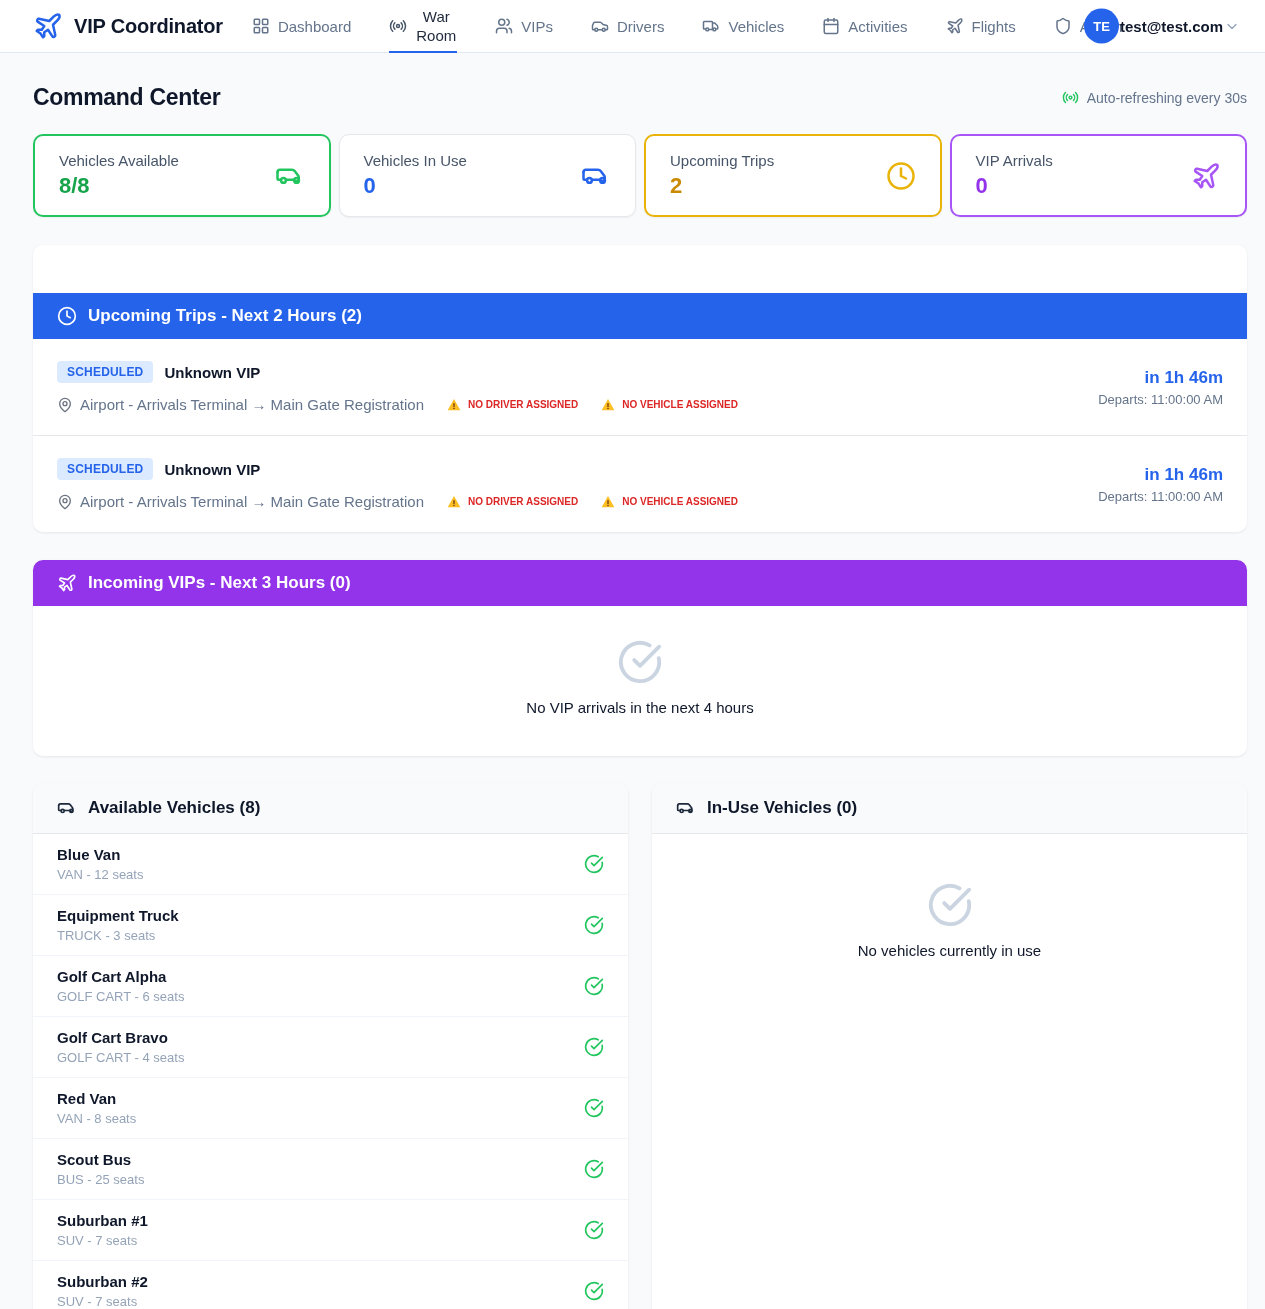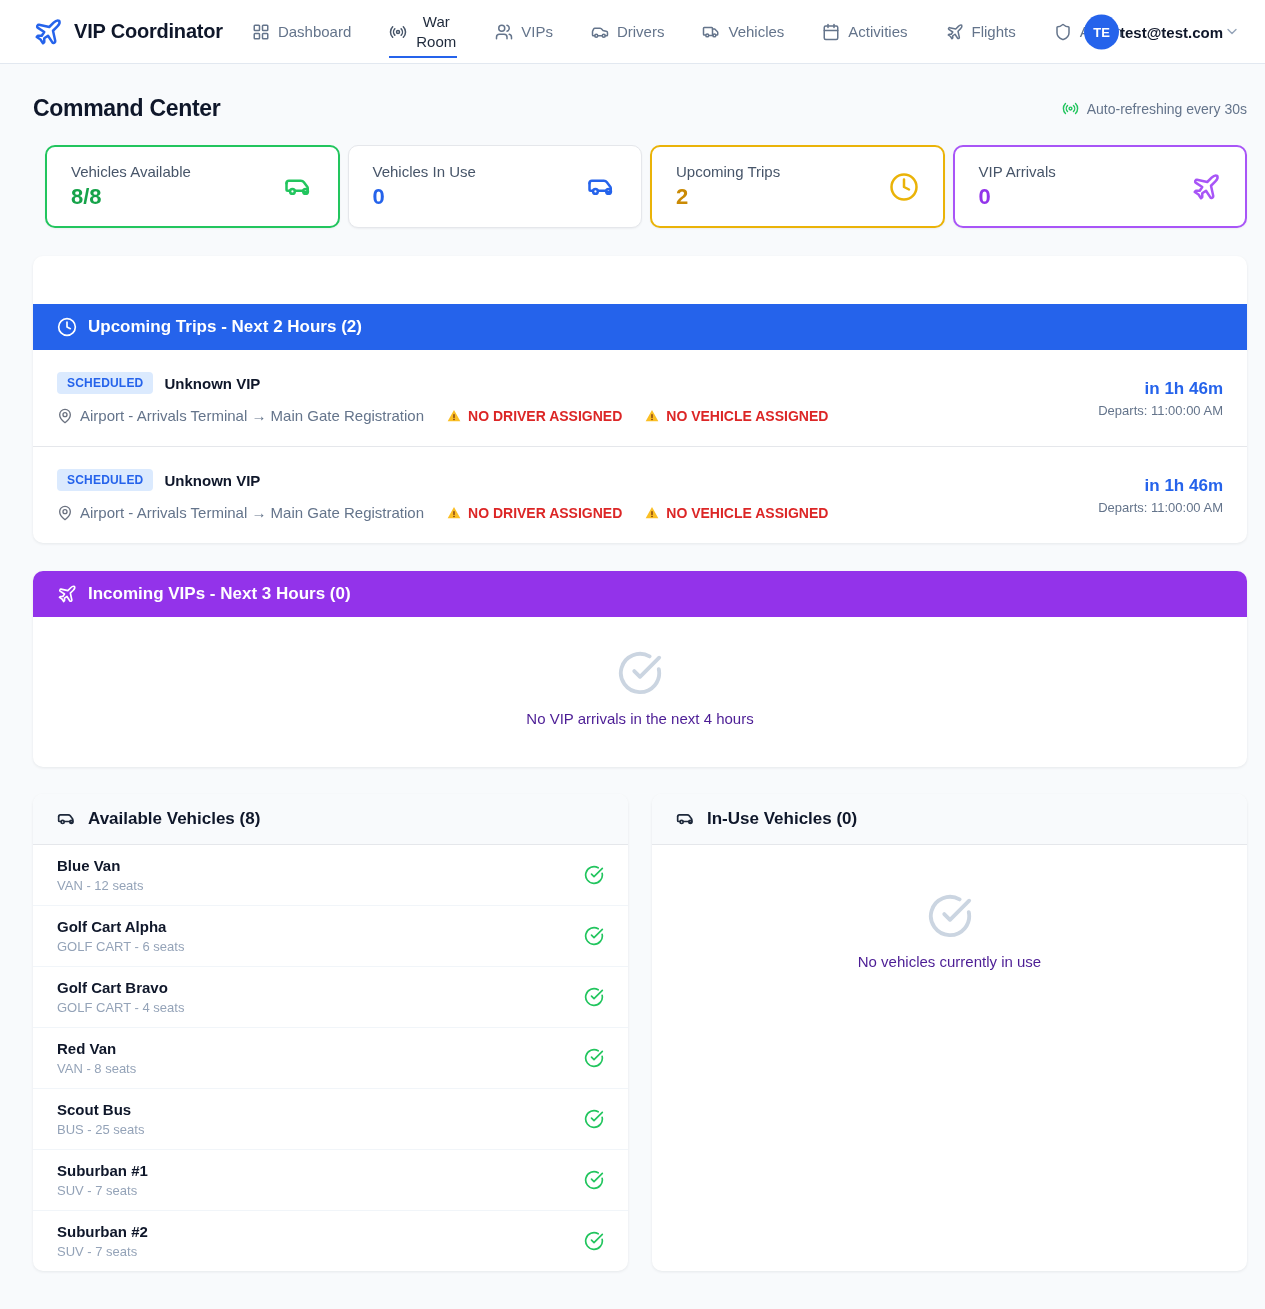--- a/index.html
+++ b/index.html
@@ -1,21 +1,21 @@
 <!DOCTYPE html>
 <html><head>
 <meta charset="utf-8">
 <style>
   * { margin:0; padding:0; box-sizing:border-box; }
   html,body { background:#f8fafc; font-family:"Liberation Sans","DejaVu Sans",sans-serif; color:#0f172a; }
   body { width:1265px; min-height:1309px; }
   svg { display:block; }
 
   
-  .navbar { position:relative; height:64px; background:#fff; border-bottom:1px solid #e2e8f0;
+  .navbar { position:relative; height:53px; background:#fff; border-bottom:1px solid #e2e8f0;
             display:flex; align-items:center; padding:0 25px 0 33px; }
   .brand { display:flex; align-items:center; gap:11px; cursor:pointer; }
   .brand .logo { color:#2563eb; }
   .brand-name { font-size:20px; font-weight:700; color:#0f172a; letter-spacing:-0.2px; }
   .nav-items { display:flex; align-items:center; gap:38px; margin-left:29px; }
   .nav-item { position:relative; display:flex; align-items:center; gap:8px; color:#64748b;
               font-size:15px; cursor:pointer; text-decoration:none; white-space:nowrap; }
   .nav-item .nav-icon { color:#64748b; }
   .nav-item.active { color:#1e293b; font-weight:500; }
   .nav-item.active .nav-icon { color:#475569; }
@@ -32,21 +32,21 @@
   
   .container { width:1214px; margin-left:33px; }
 
   .page-header { display:flex; justify-content:space-between; align-items:center;
                  padding-top:31px; margin-bottom:23px; }
   .page-title { font-size:23px; font-weight:700; color:#0f172a; letter-spacing:-0.3px; }
   .refresh { display:flex; align-items:center; gap:8px; font-size:14px; color:#64748b; }
   .refresh .ric { color:#22c55e; }
 
   
-  .stats-grid { display:grid; grid-template-columns:repeat(4,1fr); gap:8px;margin-left:12px; }
+  .stats-grid { display:grid; grid-template-columns:repeat(4,1fr); gap:8px; }
   .stat-card { background:#fff; border-radius:10px; height:83px; padding:14px 24px;
                display:flex; justify-content:space-between; align-items:center;
                box-shadow:0 1px 2px rgba(15,23,42,.05); }
   .stat-card.b-green  { border:2px solid #22c55e; }
   .stat-card.b-plain  { border:1px solid #e5e7eb; }
   .stat-card.b-amber  { border:2px solid #eab308; }
   .stat-card.b-purple { border:2px solid #a855f7; }
   .stat-label { font-size:15px; color:#475569; }
   .stat-value { font-size:22px; font-weight:700; margin-top:4px; }
   .v-green  { color:#16a34a; }  .i-green  { color:#22c55e; }
@@ -65,28 +65,28 @@
   .trip-row { display:flex; justify-content:space-between; align-items:center; padding:22px 24px; }
   .trip-row + .trip-row { border-top:1px solid #e5e7eb; }
   .trip-line1 { display:flex; align-items:center; gap:11px; }
   .badge-scheduled { background:#dbeafe; color:#2563eb; font-size:12px; font-weight:600;
                      padding:4px 10px; border-radius:4px; letter-spacing:.2px; }
   .trip-vip { font-size:15px; font-weight:700; color:#0f172a; }
   .trip-line2 { display:flex; align-items:center; margin-top:13px; }
   .trip-route { display:flex; align-items:center; gap:7px; color:#64748b; font-size:15px; }
   .trip-route .pic { color:#6b7280; }
   .warn { display:flex; align-items:center; gap:6px; margin-left:22px;
-          color:#dc2626; font-size:14px; font-weight:700; }
+          color:#dc2626; font-size:10px; font-weight:700; }
   .trip-right { text-align:right; }
   .trip-countdown { font-size:17px; font-weight:700; color:#2563eb; }
   .trip-departs { font-size:13px; color:#64748b; margin-top:4px; }
 
   .empty-state { text-align:center; padding:33px 24px 40px; }
   .empty-state .eic { color:#cbd5e1; margin:0 auto; }
-  .empty-msg { margin-top:14px; font-size:15px; color:#4c1d95; }
+  .empty-msg { margin-top:14px; font-size:15px; color:#0f172a; }
 
   
   .vehicles-grid { display:grid; grid-template-columns:1fr 1fr; gap:24px; margin-top:27px; padding-bottom:25px; }
   .veh-card { background:#fff; border-radius:10px; overflow:hidden; box-shadow:0 1px 3px rgba(15,23,42,.08); }
   .veh-head { display:flex; align-items:center; gap:11px; padding:15px 24px; background:#f8fafc;
               border-bottom:1px solid #e5e7eb; font-size:17px; font-weight:700; color:#0f172a; }
   .veh-head .vic { color:#1e293b; }
   .veh-row { display:flex; justify-content:space-between; align-items:center; padding:12px 24px; }
   .veh-row + .veh-row { border-top:1px solid #f1f5f9; }
   .veh-name { font-size:15px; font-weight:700; color:#0f172a; }
@@ -422,20 +422,32 @@
         </div>
         <span class="veh-check">
             <svg width="20" height="20" viewBox="0 0 24 24" fill="none" stroke="currentColor" stroke-width="2" stroke-linecap="round" stroke-linejoin="round">
               <path d="M21.801 10A10 10 0 1 1 17 3.335"></path>
               <path d="m9 11 3 3L22 4"></path>
             </svg>
           </span>
       </div>
       <div class="veh-row">
         <div>
+          <div class="veh-name">Equipment Truck</div>
+          <div class="veh-details">TRUCK - 3 seats</div>
+        </div>
+        <span class="veh-check">
+            <svg width="20" height="20" viewBox="0 0 24 24" fill="none" stroke="currentColor" stroke-width="2" stroke-linecap="round" stroke-linejoin="round">
+              <path d="M21.801 10A10 10 0 1 1 17 3.335"></path>
+              <path d="m9 11 3 3L22 4"></path>
+            </svg>
+          </span>
+      </div>
+      <div class="veh-row">
+        <div>
           <div class="veh-name">Golf Cart Alpha</div>
           <div class="veh-details">GOLF CART - 6 seats</div>
         </div>
         <span class="veh-check">
             <svg width="20" height="20" viewBox="0 0 24 24" fill="none" stroke="currentColor" stroke-width="2" stroke-linecap="round" stroke-linejoin="round">
               <path d="M21.801 10A10 10 0 1 1 17 3.335"></path>
               <path d="m9 11 3 3L22 4"></path>
             </svg>
           </span>
       </div>

